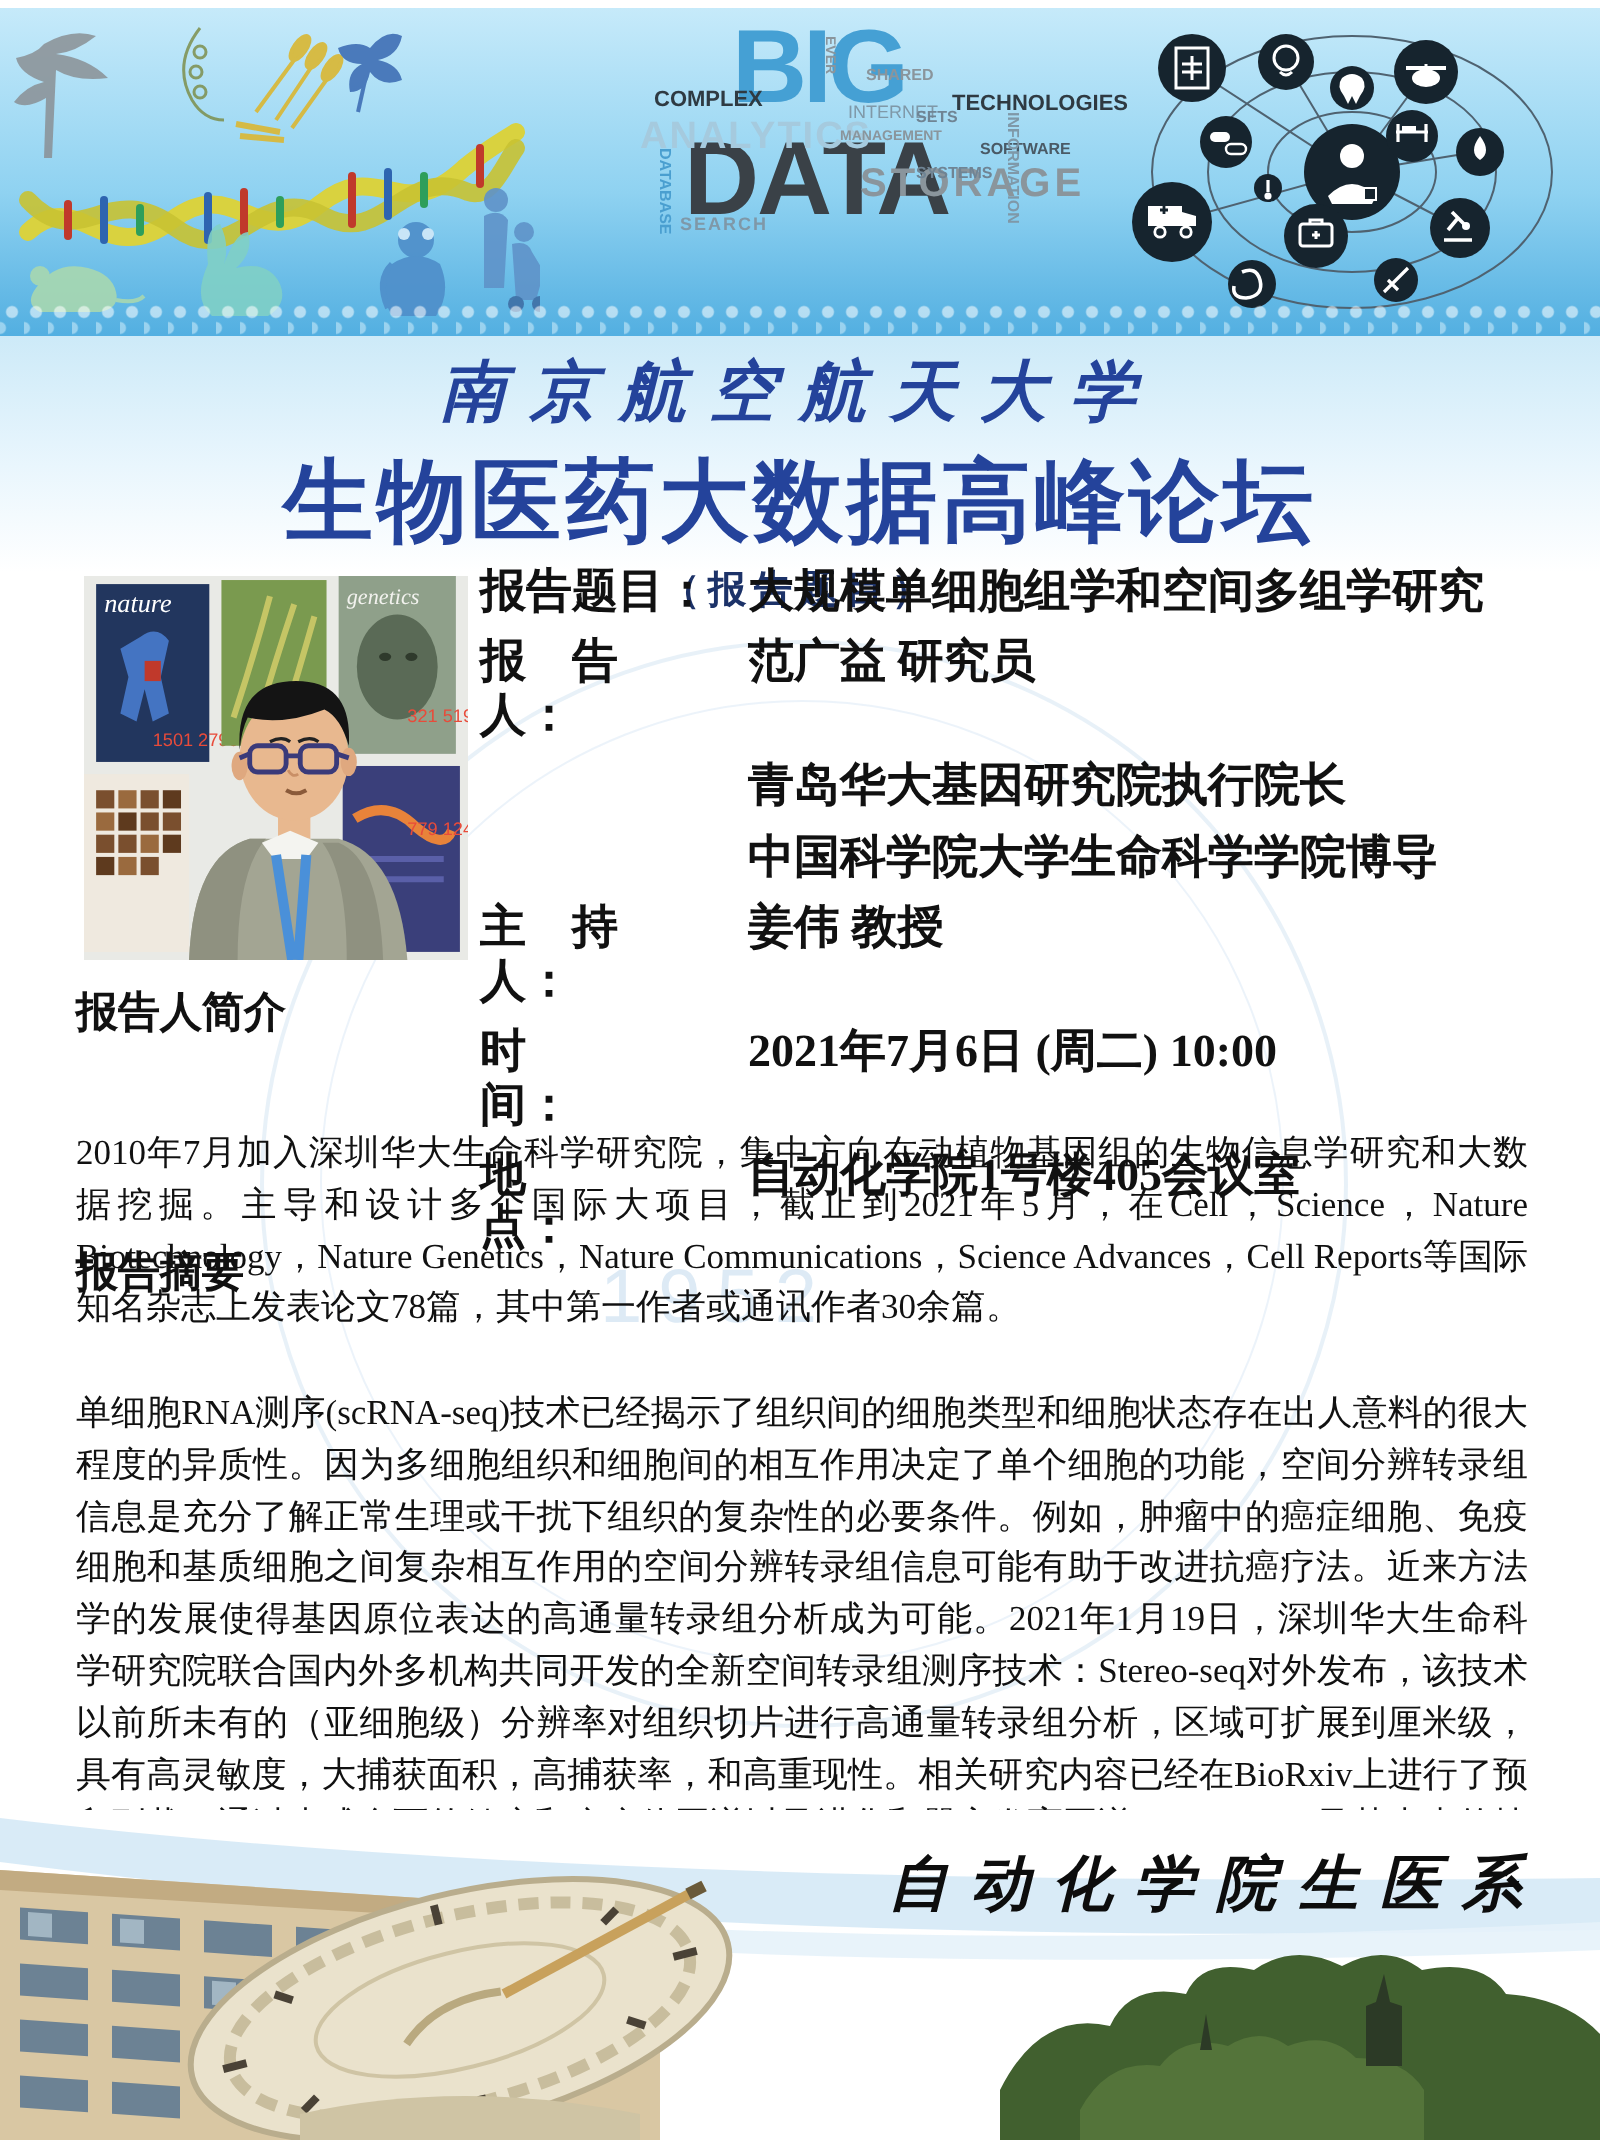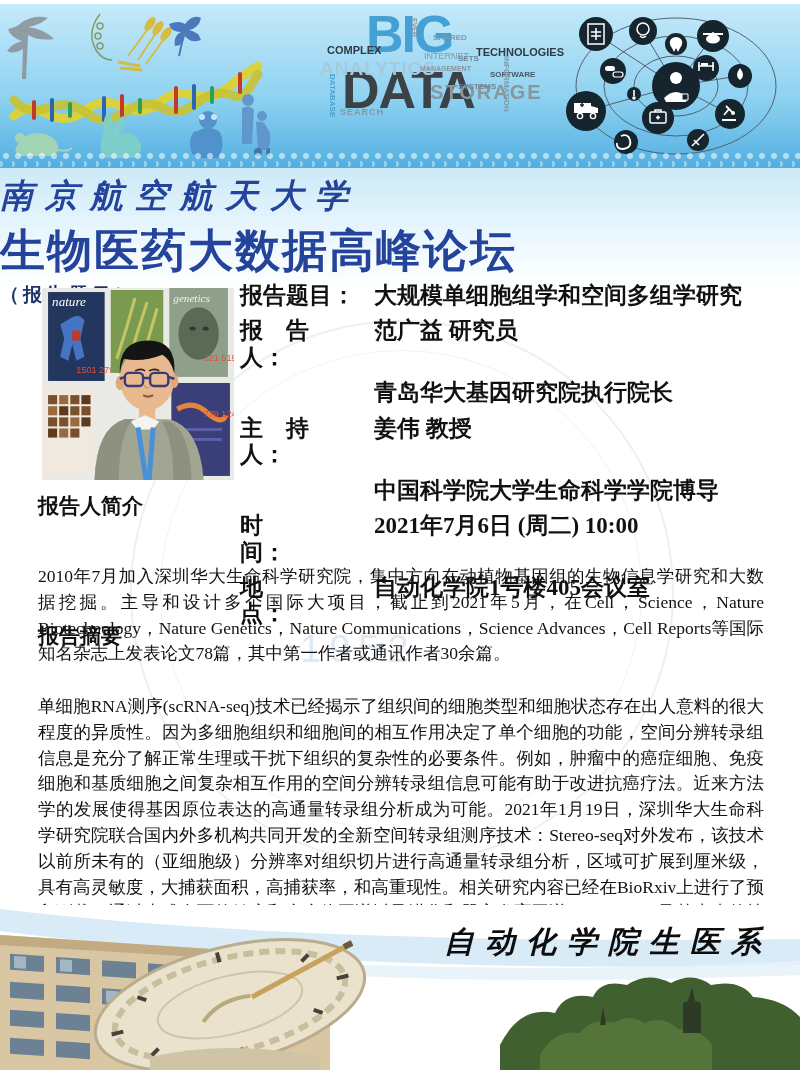--- a/index.html
+++ b/index.html
@@ -28,21 +28,21 @@
   .wc8{left:188px;top:51px;font-size:8px;font-weight:700;color:#6f8494;}
   .wc9{left:150px;top:61px;font-size:7px;font-weight:600;color:#8a959c;}
   .wc10{left:172px;top:79px;font-size:8px;font-weight:700;color:#6f8494;padding-left:16px;}
   .wc11{left:70px;top:104px;font-size:9px;font-weight:700;color:#7f98a8;letter-spacing:1px;}
   .wc12{left:220px;top:67px;font-size:8px;font-weight:700;color:#4a5a66;}
   .wc13{left:240px;top:52px;font-size:8px;font-weight:700;color:#7f98a8;transform:rotate(90deg);transform-origin:left top;}
   .wc14{left:66px;top:70px;font-size:8px;font-weight:700;color:#4a9fd0;transform:rotate(90deg);transform-origin:left top;}
   .wc15{left:148px;top:14px;font-size:7px;font-weight:700;color:#8a959c;transform:rotate(90deg);transform-origin:left top;}
   
   .title-zone{position:absolute;left:0;top:168px;width:800px;height:118px;
-      background:linear-gradient(180deg,#cdeaf8 0%,#e9f6fd 55%,#ffffff 100%);text-align:left;}
+      background:linear-gradient(180deg,#cdeaf8 0%,#e9f6fd 55%,#ffffff 100%);text-align:center;}
   .univ{margin-top:6px;font-size:33px;font-weight:700;font-style:italic;color:#24439b;letter-spacing:12px;}
   .main-title{margin-top:2px;font-size:45px;font-weight:700;color:#24439b;letter-spacing:2px;}
   .session{margin-top:1px;font-size:19px;font-weight:700;color:#1c3268;letter-spacing:4px;}
   
   .wm-ring{position:absolute;left:130px;top:320px;width:540px;height:540px;border-radius:50%;
            border:2px solid rgba(150,190,225,.22);pointer-events:none;}
   .wm-ring2{position:absolute;left:160px;top:350px;width:480px;height:480px;border-radius:50%;
            border:1px solid rgba(150,190,225,.18);pointer-events:none;}
   .wm-year{position:absolute;left:300px;top:628px;font-size:38px;letter-spacing:8px;
            color:rgba(150,190,225,.32);font-family:"Liberation Sans",sans-serif;pointer-events:none;}
@@ -305,26 +305,26 @@
   </div>
   <div class="info-row">
     <span class="info-label">报　告　人：</span>
     <span class="info-value">范广益 研究员</span>
   </div>
   <div class="info-row">
     <span class="info-label"></span>
     <span class="info-value">青岛华大基因研究院执行院长</span>
   </div>
   <div class="info-row">
+    <span class="info-label"></span>
+    <span class="info-value">中国科学院大学生命科学学院博导</span>
+  </div>
+  <div class="info-row">
     <span class="info-label">主　持　人：</span>
     <span class="info-value">姜伟 教授</span>
-  </div>
-  <div class="info-row">
-    <span class="info-label"></span>
-    <span class="info-value">中国科学院大学生命科学学院博导</span>
   </div>
   <div class="info-row">
     <span class="info-label">时　　　间：</span>
     <span class="info-value">2021年7月6日 (周二) 10:00</span>
   </div>
   <div class="info-row">
     <span class="info-label">地　　　点：</span>
     <span class="info-value">自动化学院1号楼405会议室</span>
   </div>
 </div>

